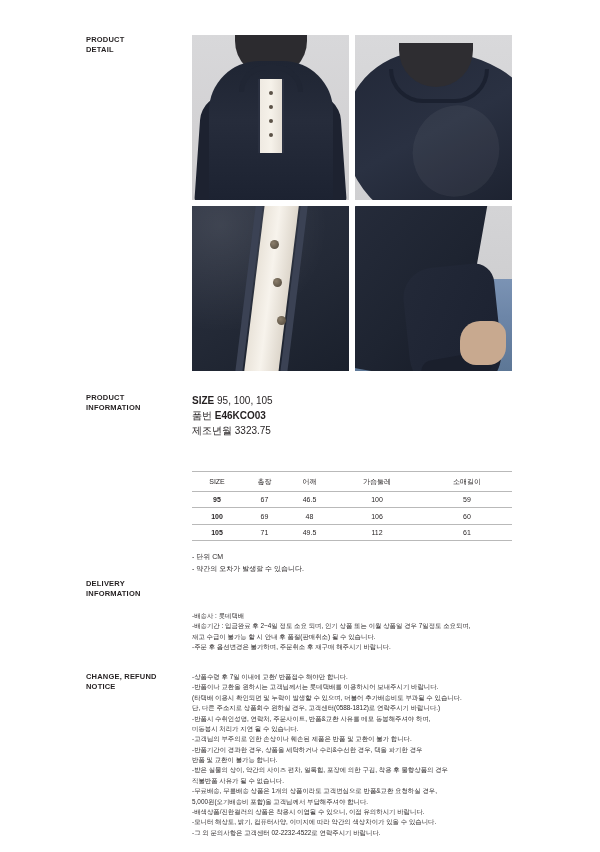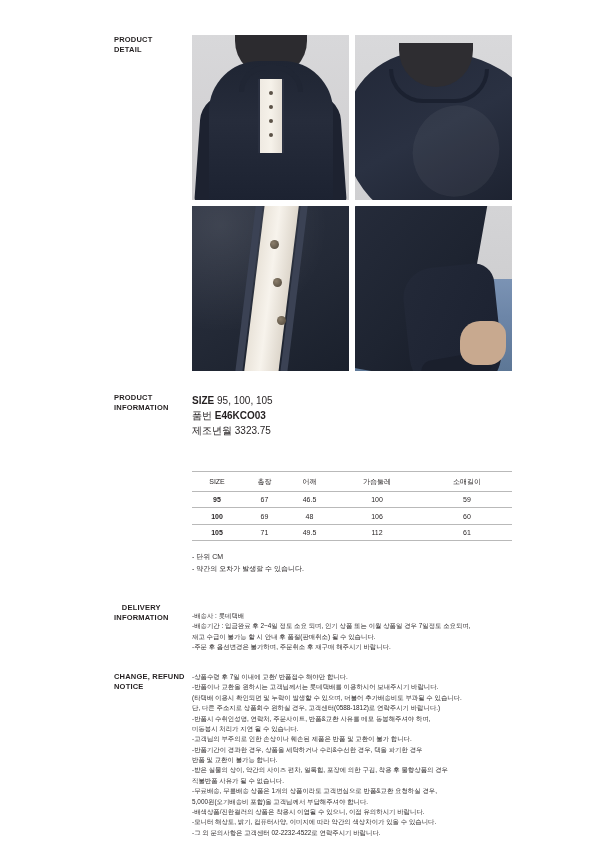--- a/index.html
+++ b/index.html
@@ -24,21 +24,20 @@
   
   .sec-head {
     position: absolute;
     left: 86px;
     font-size: 7.5px;
     font-weight: bold;
     letter-spacing: 0.2px;
     line-height: 1.35;
     color: #231f20;
     white-space: pre-line;
-    margin-left: 28px;
   }
 
   
   .detail-grid {
     position: absolute;
     left: 192px;
     top: 35px;
     width: 320px;
     height: 338px;
     display: grid;
@@ -327,21 +326,21 @@
         <td>49.5</td>
         <td>112</td>
         <td>61</td>
       </tr>
     </tbody>
   </table>
 
   <div class="size-notes" style="white-space:pre-line;">- 단위 CM
 - 약간의 오차가 발생할 수 있습니다.</div>
 
-  <div class="sec-head" style="top:603px;text-align:center;">DELIVERY
+  <div class="sec-head" style="top:579px;">DELIVERY
 INFORMATION</div>
   <div class="text-block" id="delivery-text">-배송사 : 롯데택배
 -배송기간 : 입금완료 후 2~4일 정도 소요 되며, 인기 상품 또는 이월 상품일 경우 7일정도 소요되며,
  재고 수급이 불가능 할 시 안내 후 품절(판매취소) 될 수 있습니다.
 -주문 후 옵션변경은 불가하며, 주문취소 후 재구매 해주시기 바랍니다.</div>
 
   <div class="sec-head" style="top:672px;">CHANGE, REFUND
 NOTICE</div>
   <div class="text-block" id="refund-text">-상품수령 후 7일 이내에 교환/ 반품접수 해야만 합니다.
 -반품이나 교환을 원하시는 고객님께서는 롯데택배를 이용하시어 보내주시기 바랍니다.

